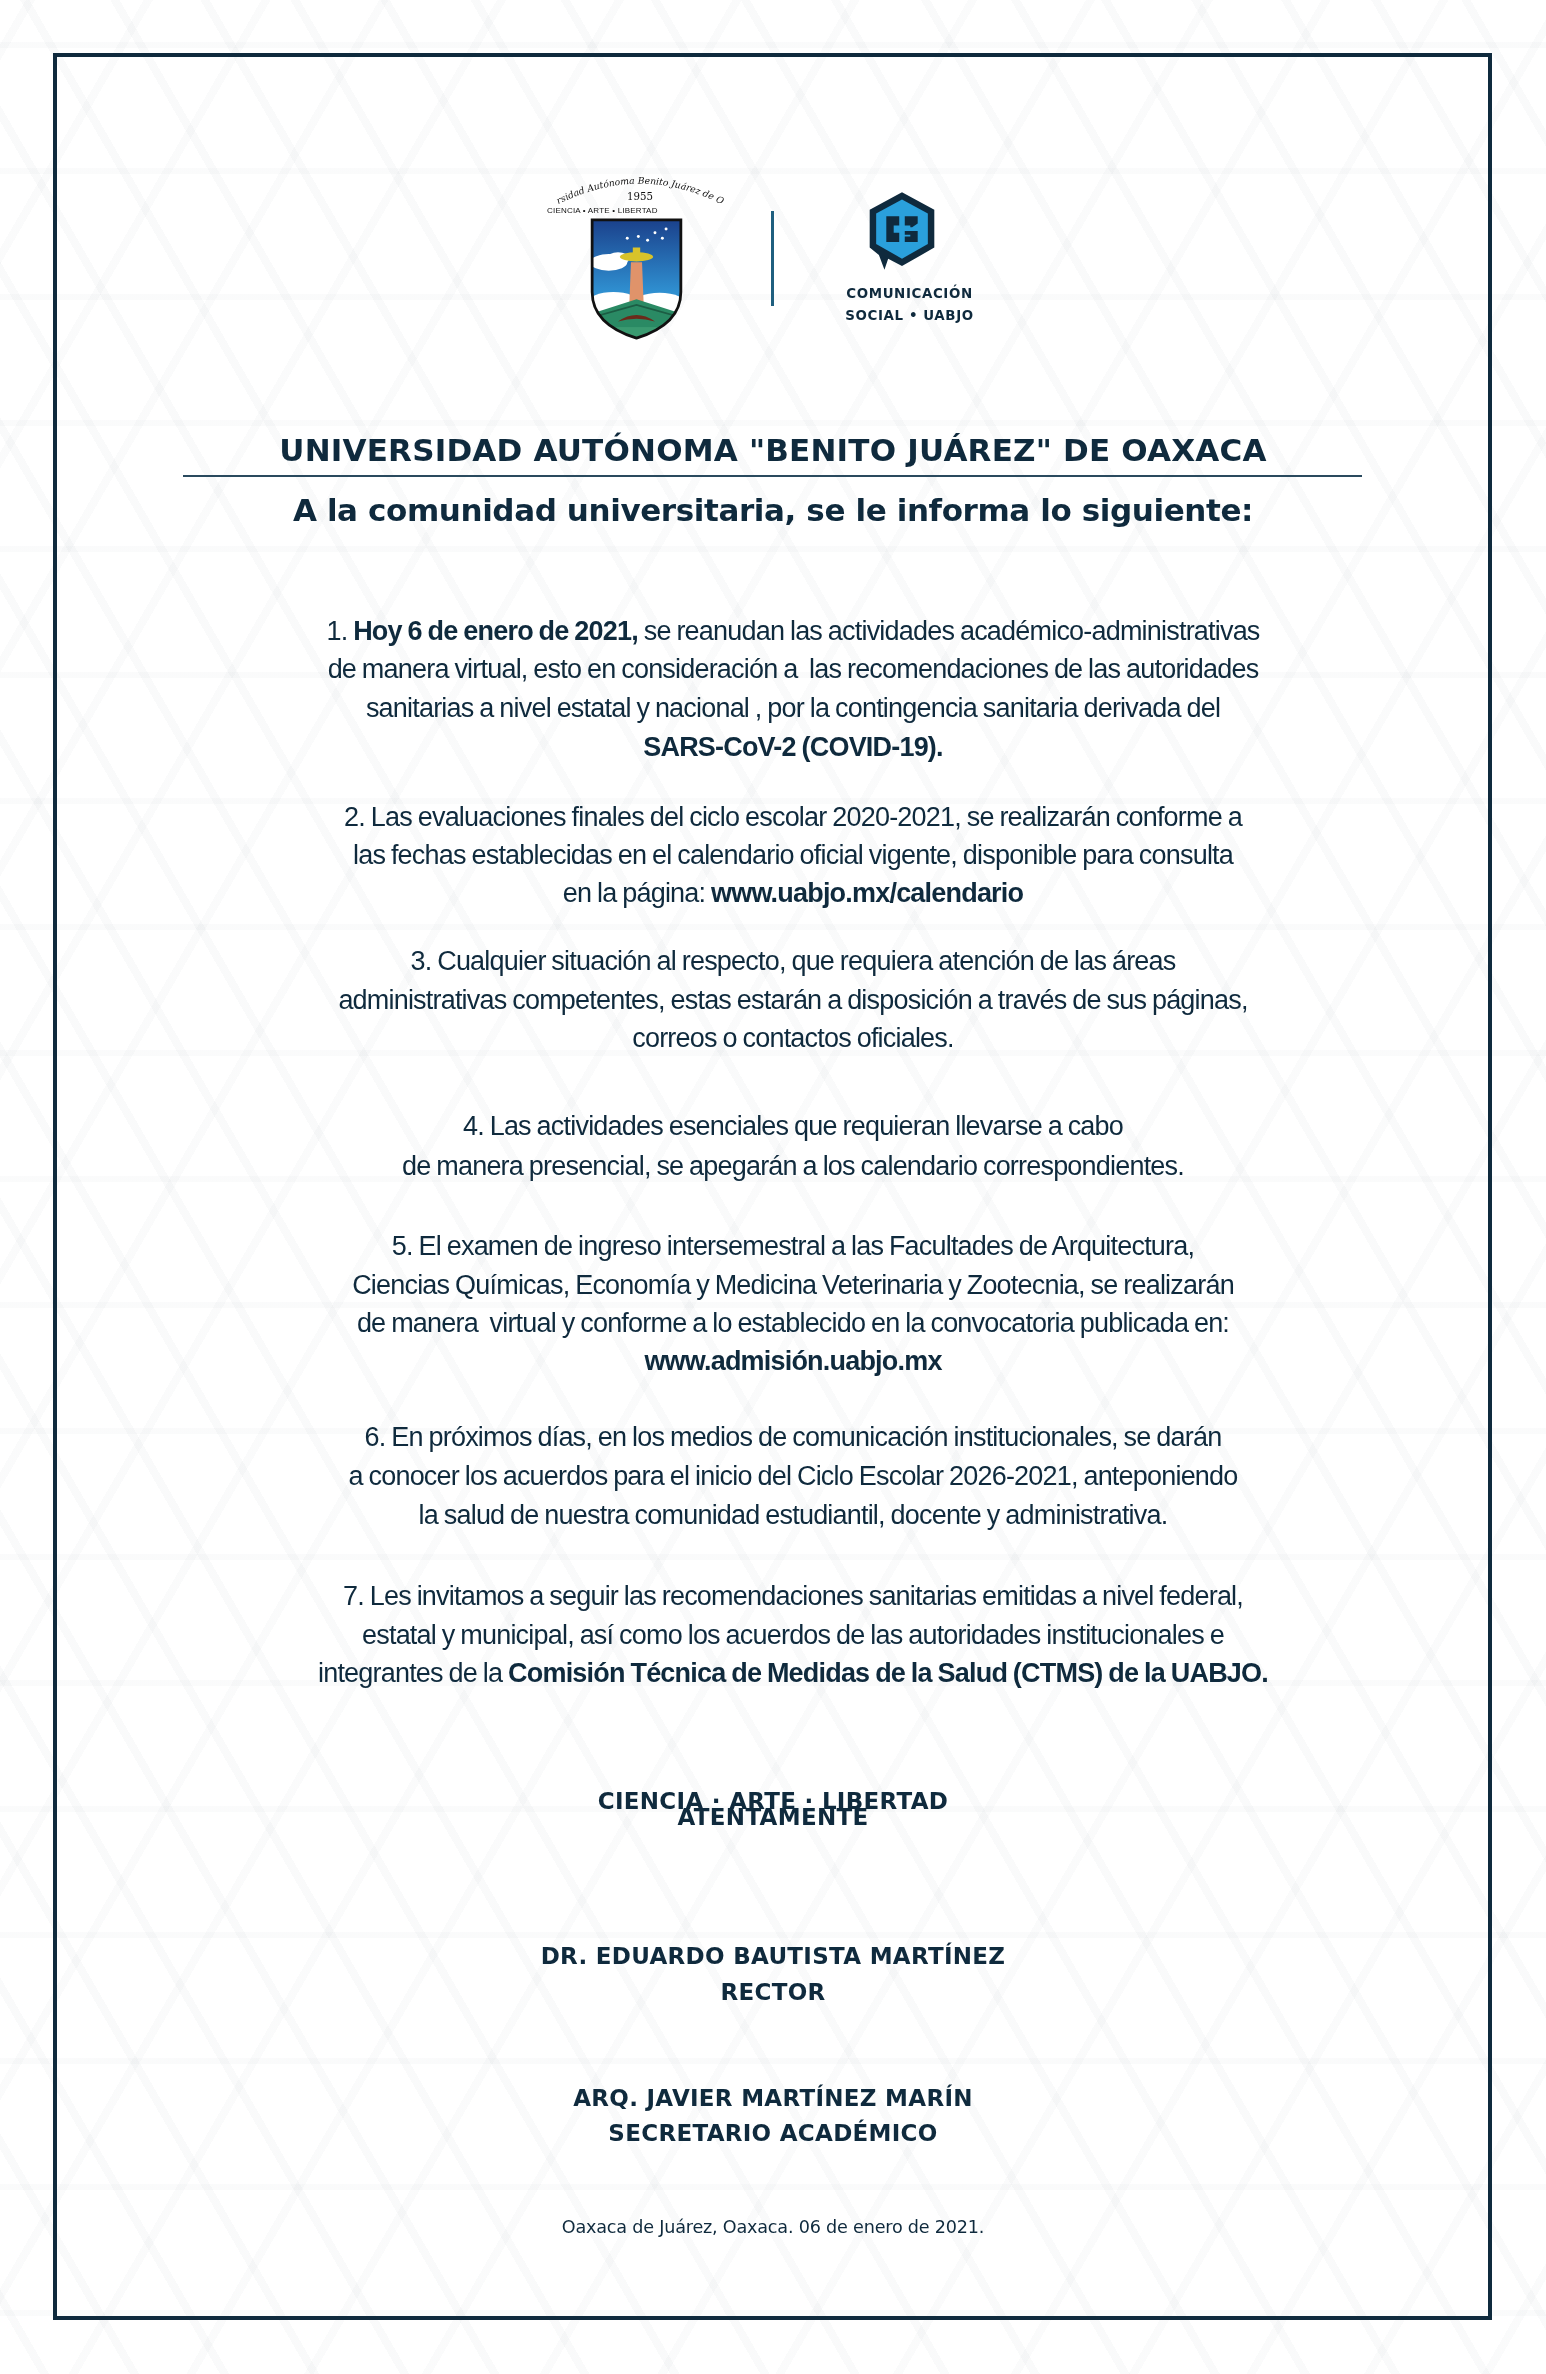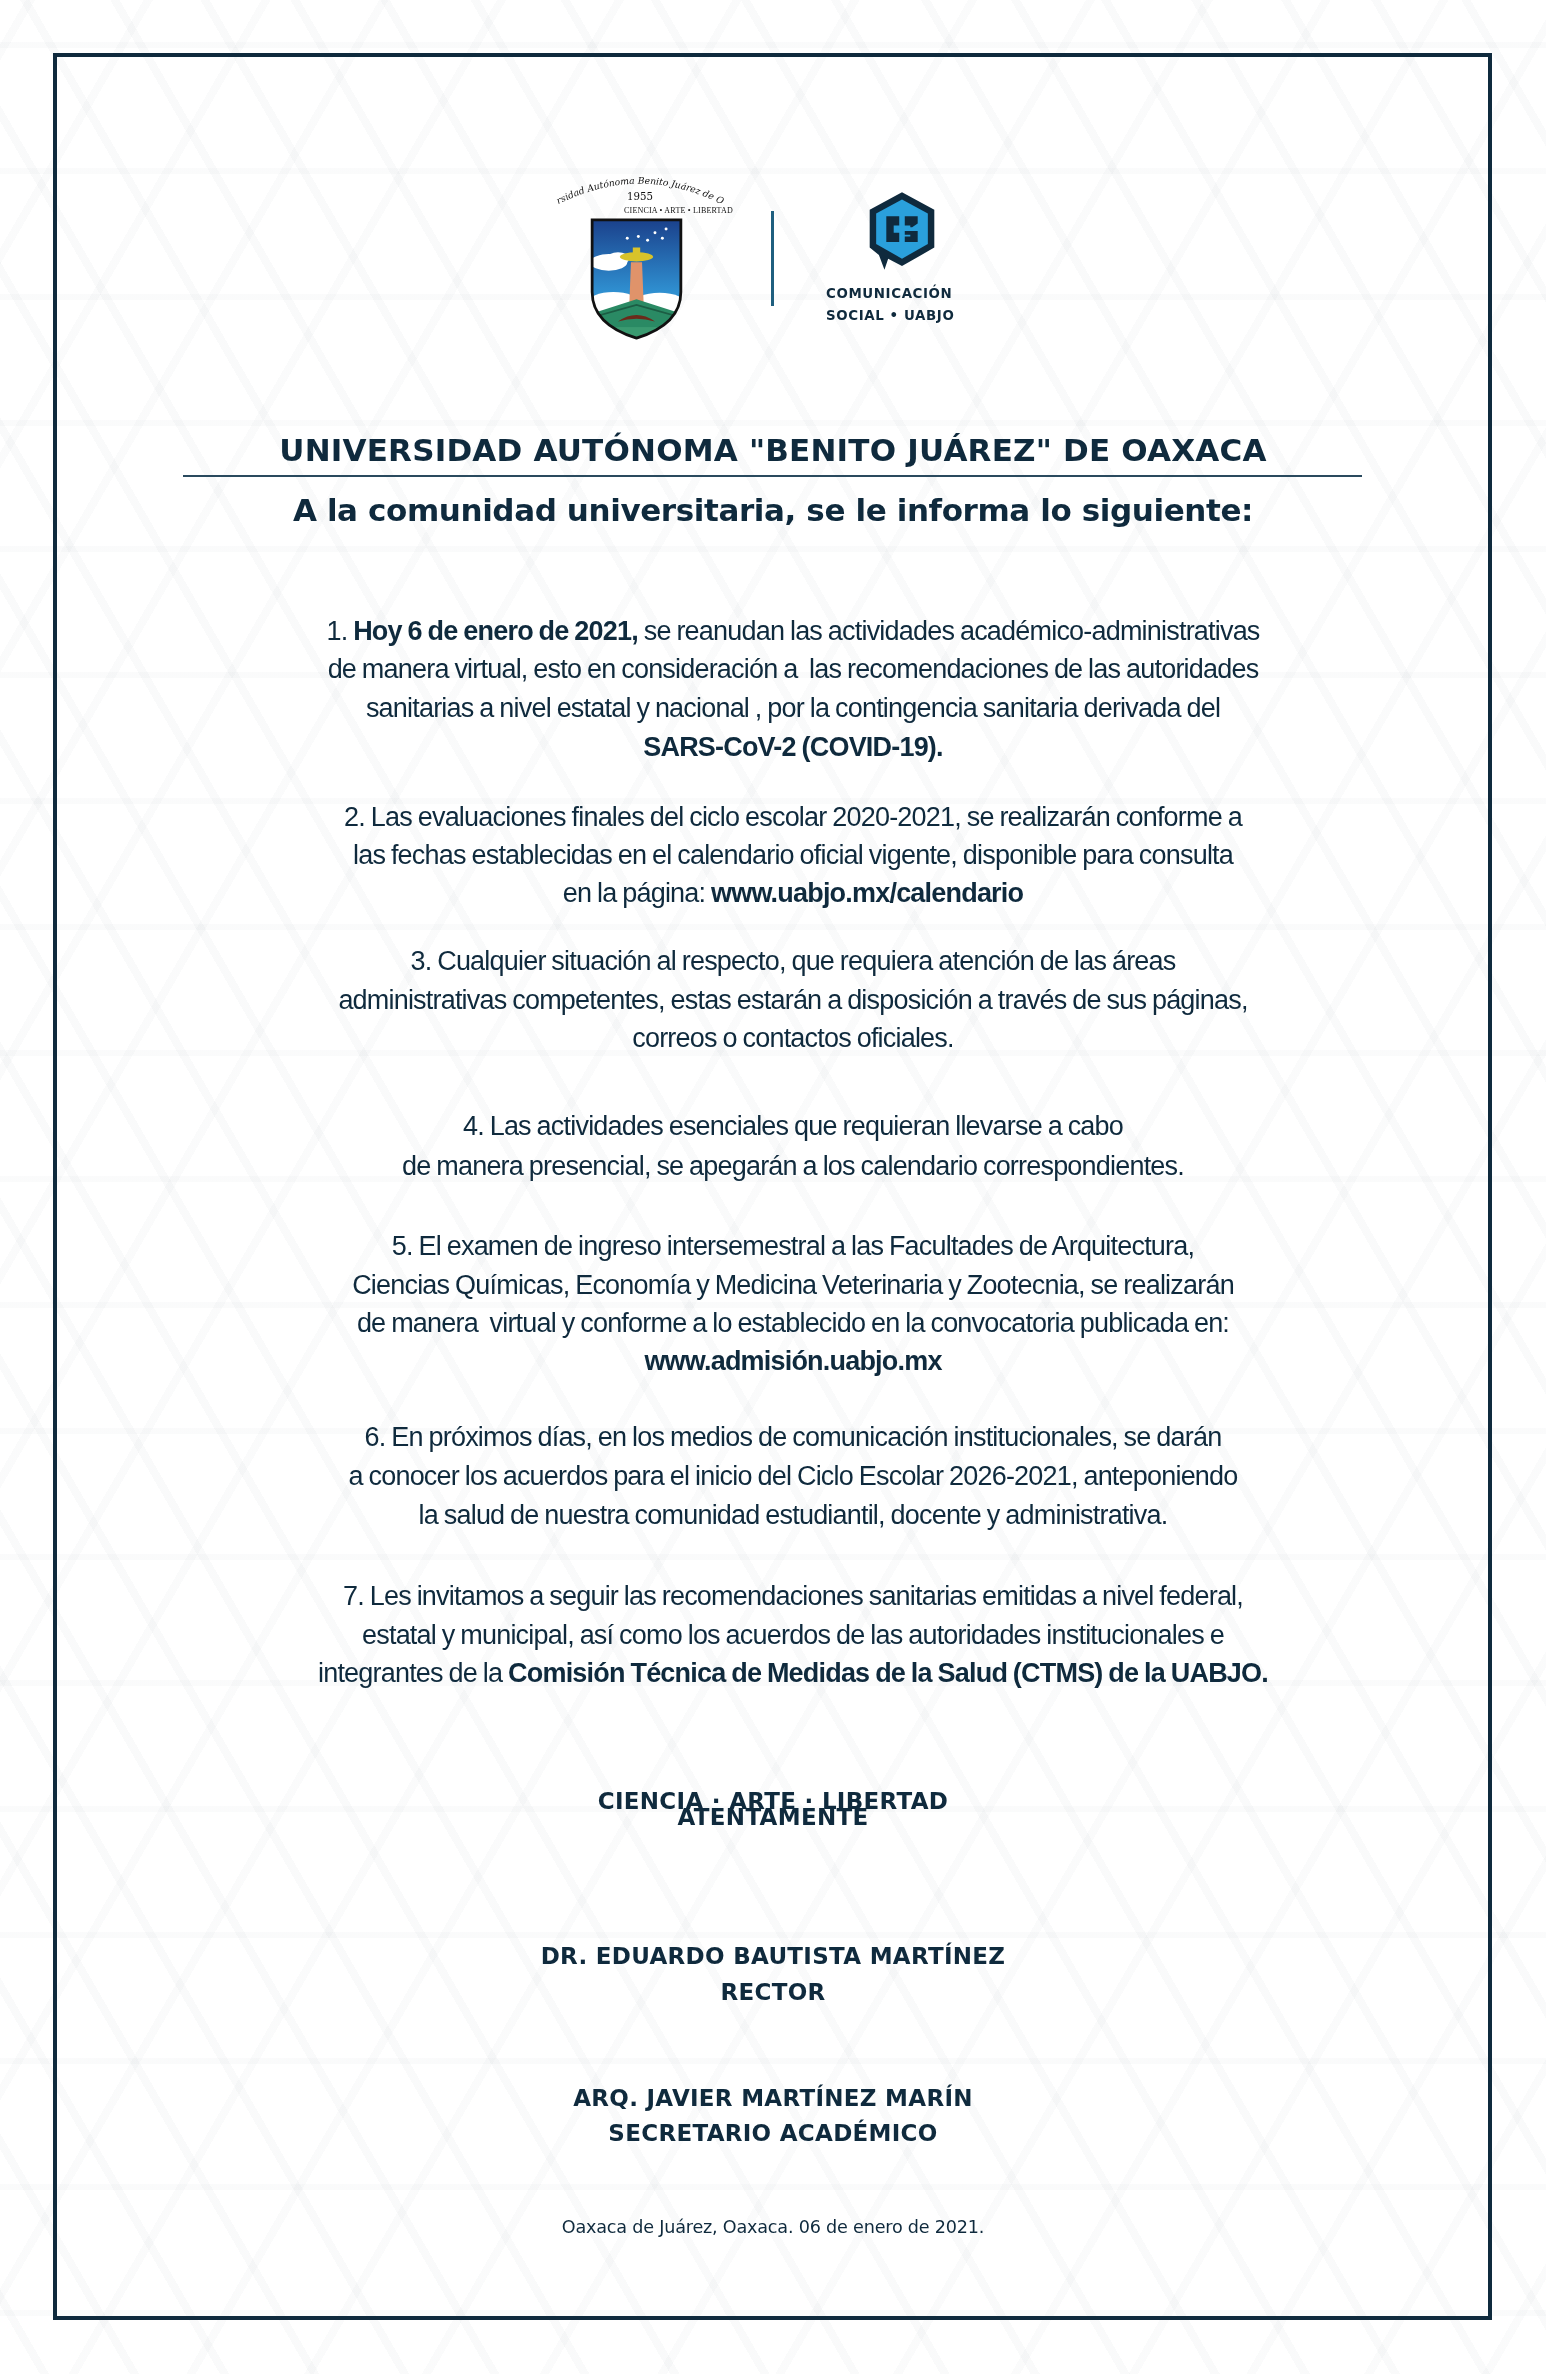--- a/index.html
+++ b/index.html
@@ -18,26 +18,26 @@
   }
   .frame {
     position:absolute; left:53px; top:53px; width:1431px; height:2259px;
     border:4.6px solid #0f2a3d; z-index:1; pointer-events:none;
   }
   .logos { position:absolute; left:0; top:0; width:100%; height:371px; z-index:2; }
   .shield-wrap { position:absolute; left:547px; top:169px; width:186px; height:176px; }
   .arc-text { position:absolute; left:0; top:0; width:186px; height:46px; }
   .year { position:absolute; left:0; width:186px; top:22px; text-align:center;
           font-family:"DejaVu Serif", serif; font-size:10.2px; color:#111; }
-  .motto-small { position:absolute; left:0; width:186px; top:37px; text-align:right;
-          font-family:Liberation Serif, serif; font-size:8px; color:#111; letter-spacing:0.2px;}
+  .motto-small { position:absolute; left:0; width:186px; top:37px; text-align:left;
+          font-family:Liberation Sans, sans-serif; font-size:8px; color:#111; letter-spacing:0.2px;}
   .shield { position:absolute; left:43px; top:49px; width:93px; height:122px; }
   .divider { position:absolute; left:771px; top:211px; width:2.8px; height:95px; background:#1f5f7f; }
   .cs-logo { position:absolute; left:866px; top:190px; width:72px; height:82px; }
-  .cs-text { position:absolute; left:826px; top:283px; width:167px; text-align:left;
+  .cs-text { position:absolute; left:826px; top:283px; width:167px; text-align:center;
              font-family:"DejaVu Sans", sans-serif; font-weight:bold; font-size:13.4px;
              line-height:22px; color:#0f2a3d; letter-spacing:0.6px; }
   .line {
     position:absolute; left:0; width:1546px; text-align:center; white-space:pre;
     z-index:2;
   }
   .title {
     font-family:"DejaVu Sans", sans-serif; font-weight:bold; font-size:31px;
     letter-spacing:0.2px; top:432px; line-height:37px;
   }

